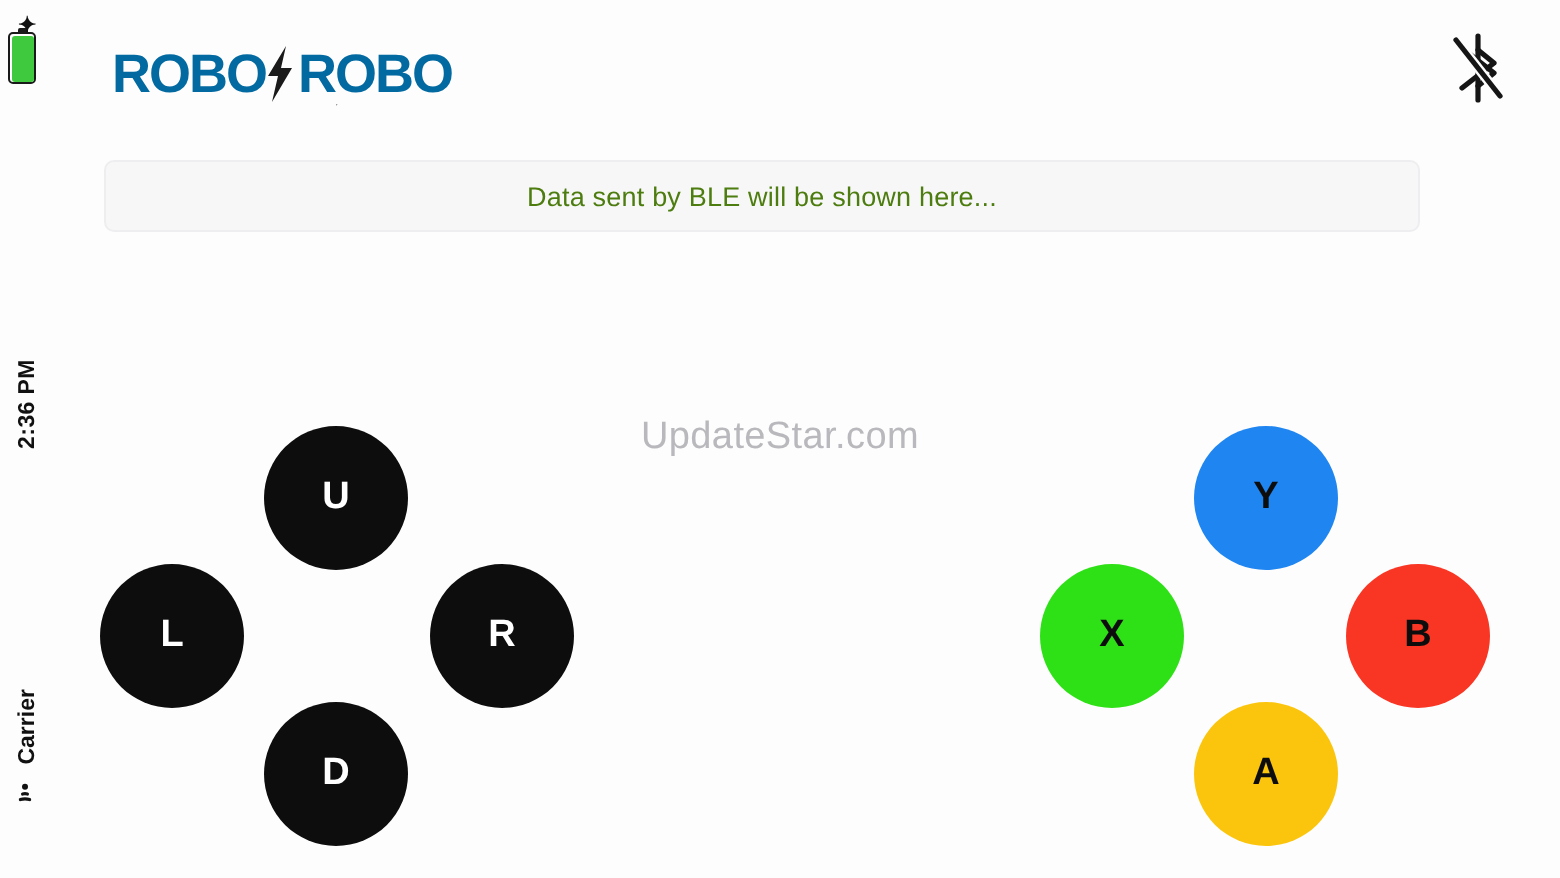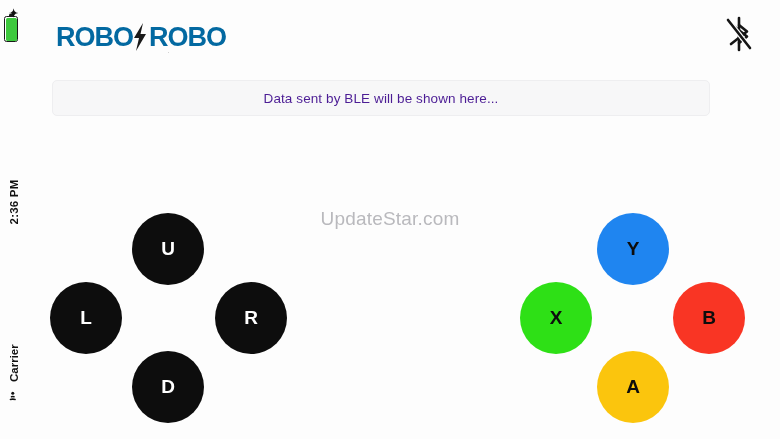--- a/index.html
+++ b/index.html
@@ -120,21 +120,21 @@
     width:658px; height:36px;
     background:#f7f7f8;
     border:1px solid #eeeef0;
     border-radius:5px;
     display:flex;
     align-items:center;
     justify-content:center;
   }
   .readout .ph {
     font-size:13.5px;
-    color:#4c1d95;
+    color:#4d7c0f;
     letter-spacing:0.1px;
     text-align:right;
   }
 
   
   .watermark {
     position:absolute;
     left:0; top:208px;
     width:780px;
     text-align:center;

